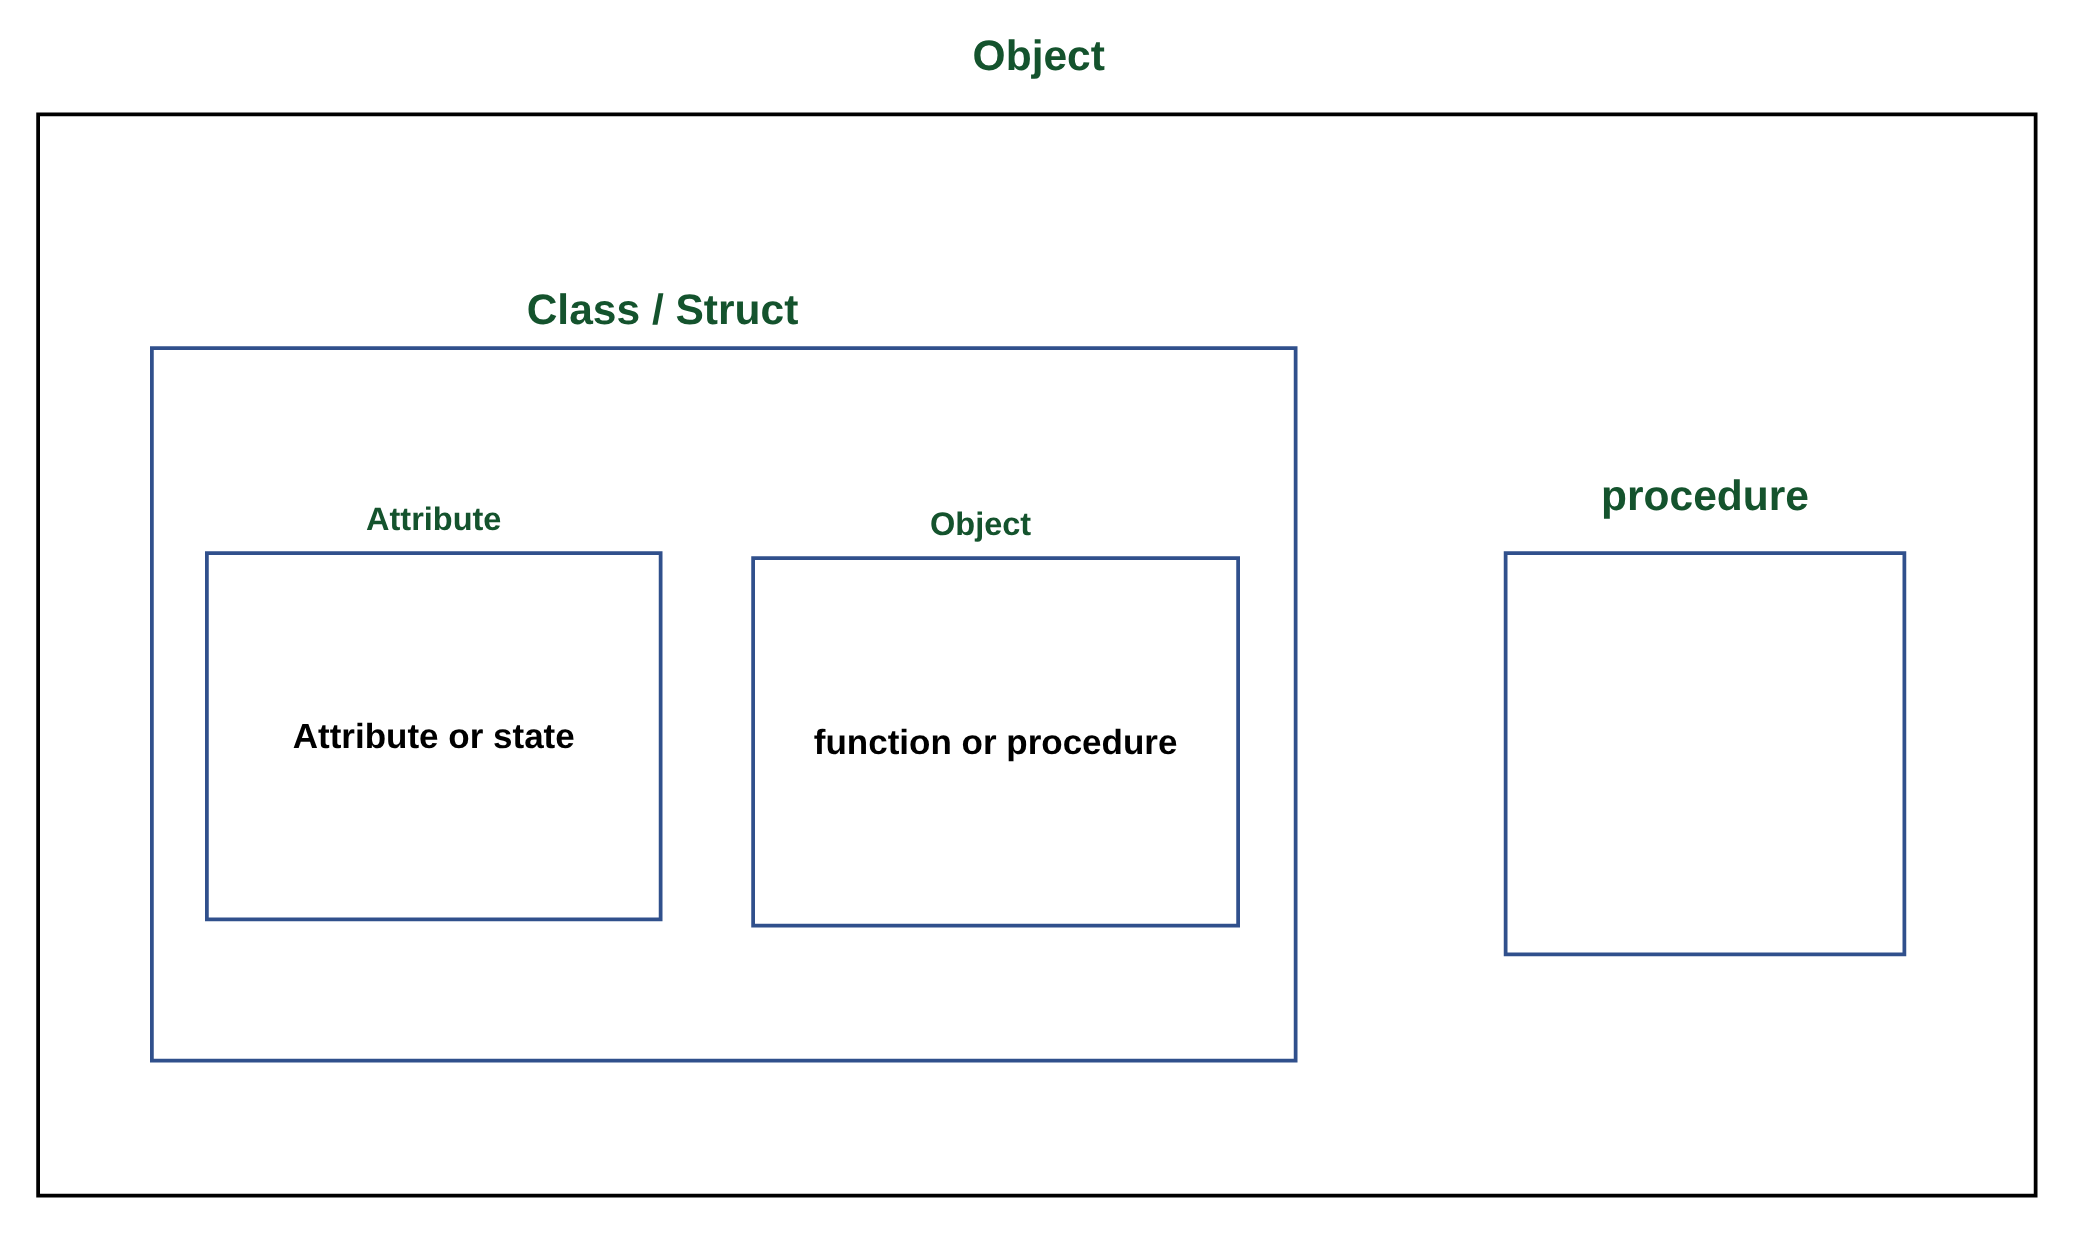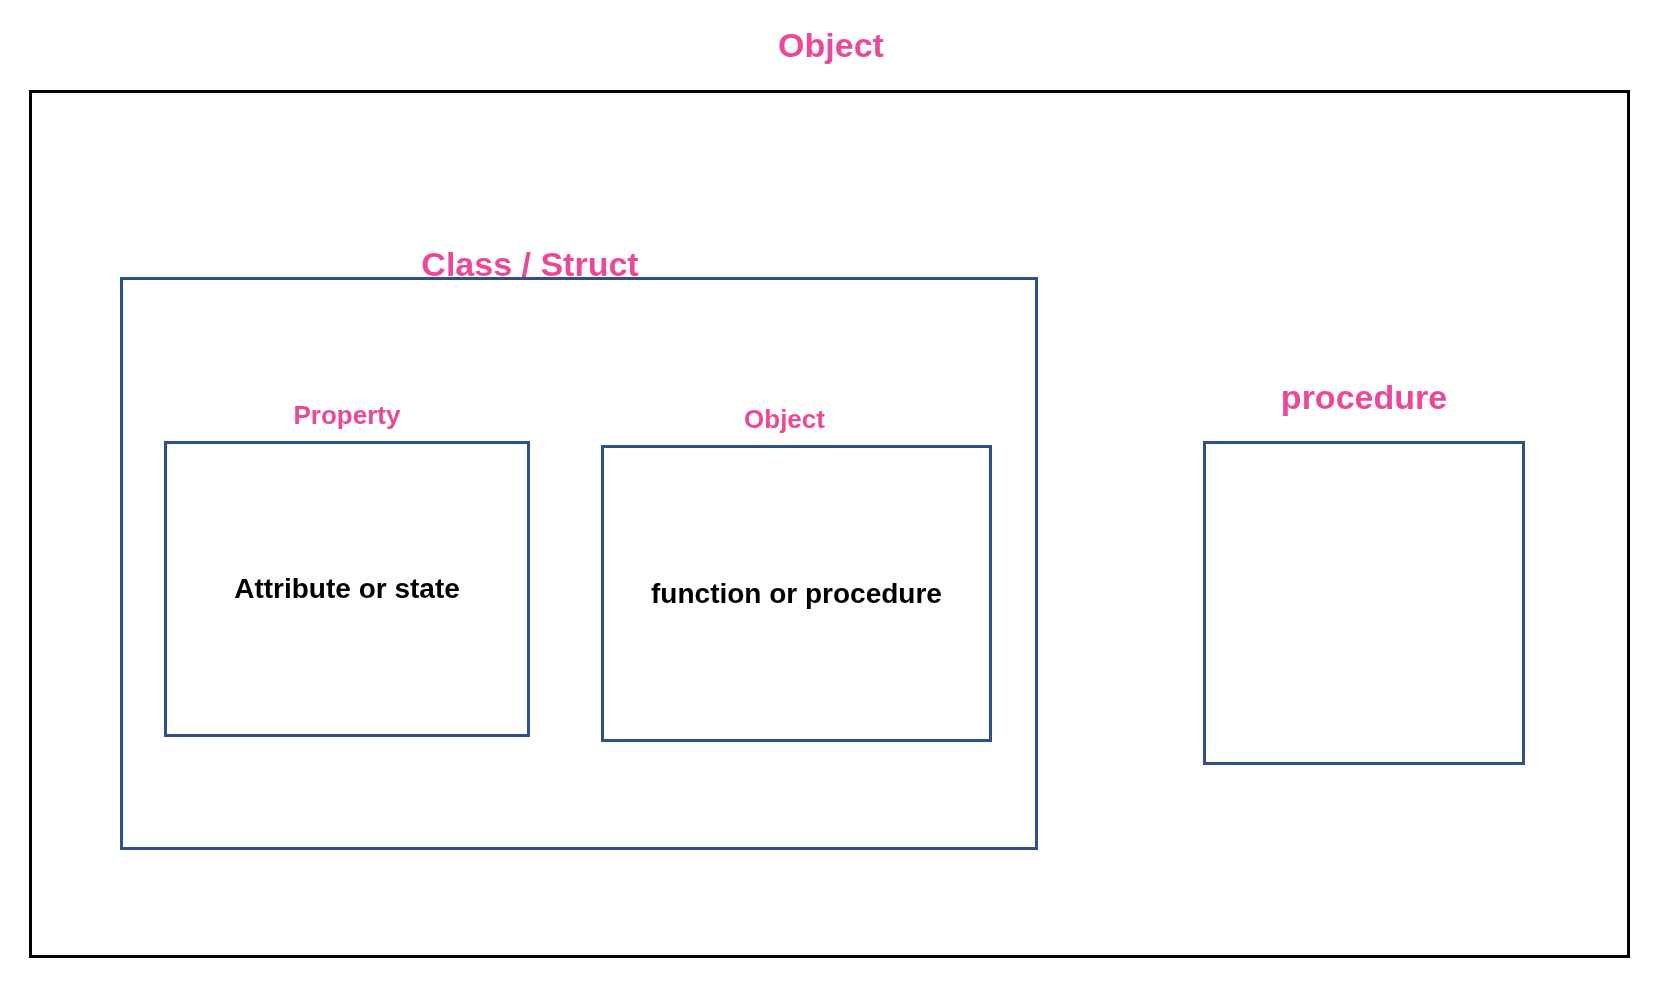--- a/index.html
+++ b/index.html
@@ -6,21 +6,21 @@
   html, body {
     width: 1662px; height: 990px;
     background: #ffffff;
     font-family: "Liberation Sans", sans-serif;
     position: relative;
     overflow: hidden;
   }
   .abs { position: absolute; }
   .lbl {
     font-weight: bold;
-    color: #ec4899;
+    color: #14532d;
     text-align: center;
     white-space: nowrap;
   }
   .lbl-lg { font-size: 34px; line-height: 1.2; }
   .lbl-md { font-size: 26px; line-height: 1.2; }
   .box-black {
     border: 3px solid #000000;
     background: #ffffff;
   }
   .box-blue {
@@ -38,21 +38,21 @@
     text-align: center;
   }
 
   
   #title-object   { left: 0; top: 25px; width: 1662px; }
 
   
   #outer-box      { left: 29px;  top: 90px;  width: 1601px; height: 868px; }
 
   
-  #class-struct-label { left: 120px; top: 244px; width: 820px; }
+  #class-struct-label { left: 120px; top: 228px; width: 820px; }
   #class-struct-box   { left: 120px; top: 277px; width: 918px; height: 573px; }
 
   
   #property-label { left: 164px; top: 400px; width: 366px; }
   #property-box   { left: 164px; top: 441px; width: 366px; height: 296px; }
 
   
   #method-label   { left: 601px; top: 404px; width: 367px; }
   #method-box     { left: 601px; top: 445px; width: 391px; height: 297px; }
 
@@ -63,21 +63,21 @@
 </head>
 <body>
 
 <div class="abs lbl lbl-lg" id="title-object">Object</div>
 
 <div class="abs box-black" id="outer-box"></div>
 
 <div class="abs lbl lbl-lg" id="class-struct-label">Class / Struct</div>
 <div class="abs box-blue" id="class-struct-box"></div>
 
-<div class="abs lbl lbl-md" id="property-label">Property</div>
+<div class="abs lbl lbl-md" id="property-label">Attribute</div>
 <div class="abs box-blue" id="property-box">
   <div class="box-content">Attribute or state</div>
 </div>
 
 <div class="abs lbl lbl-md" id="method-label">Object</div>
 <div class="abs box-blue" id="method-box">
   <div class="box-content">function or procedure</div>
 </div>
 
 <div class="abs lbl lbl-lg" id="instance-label">procedure</div>

